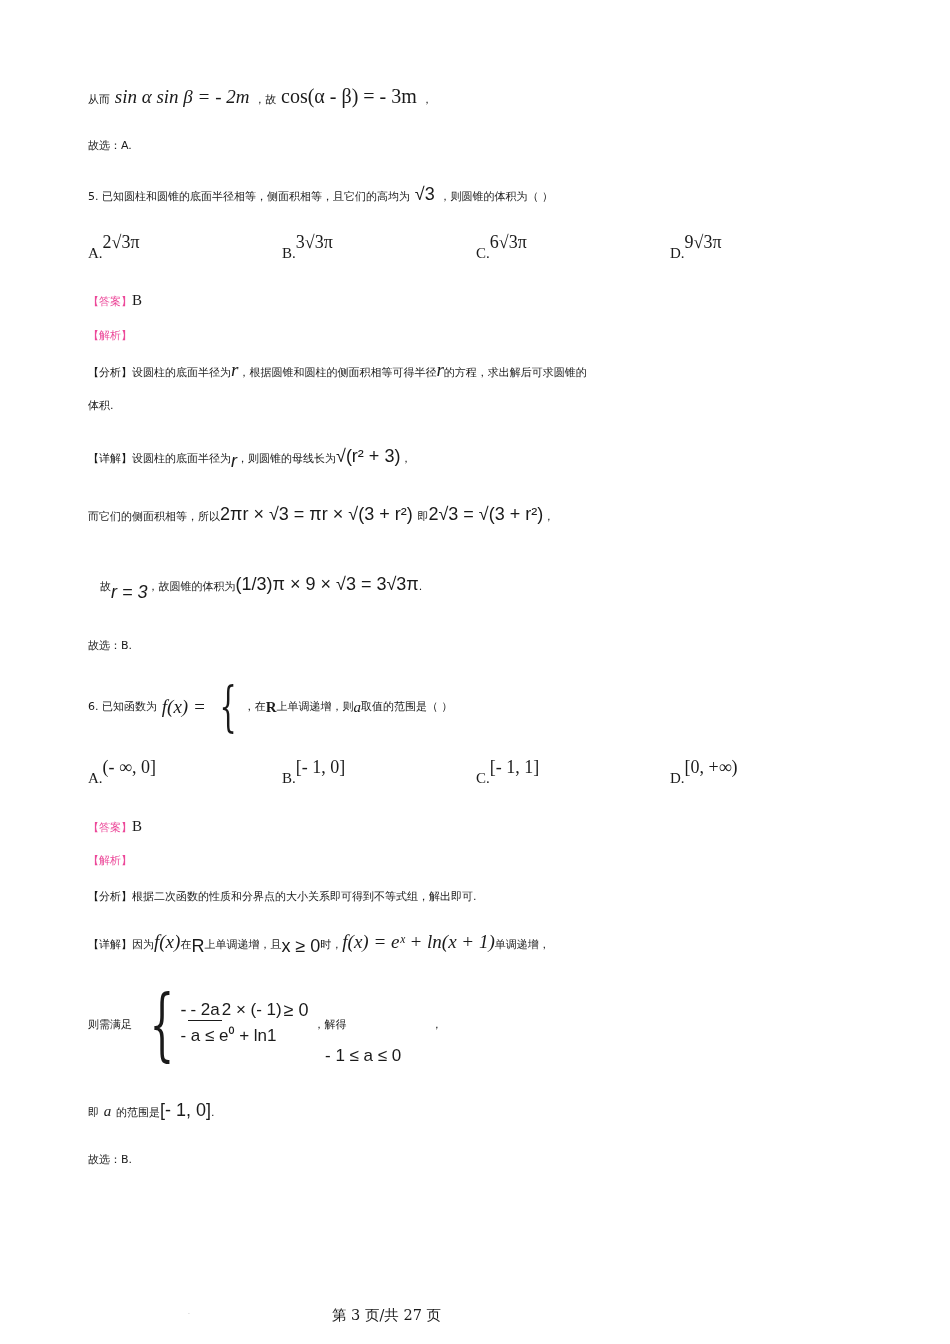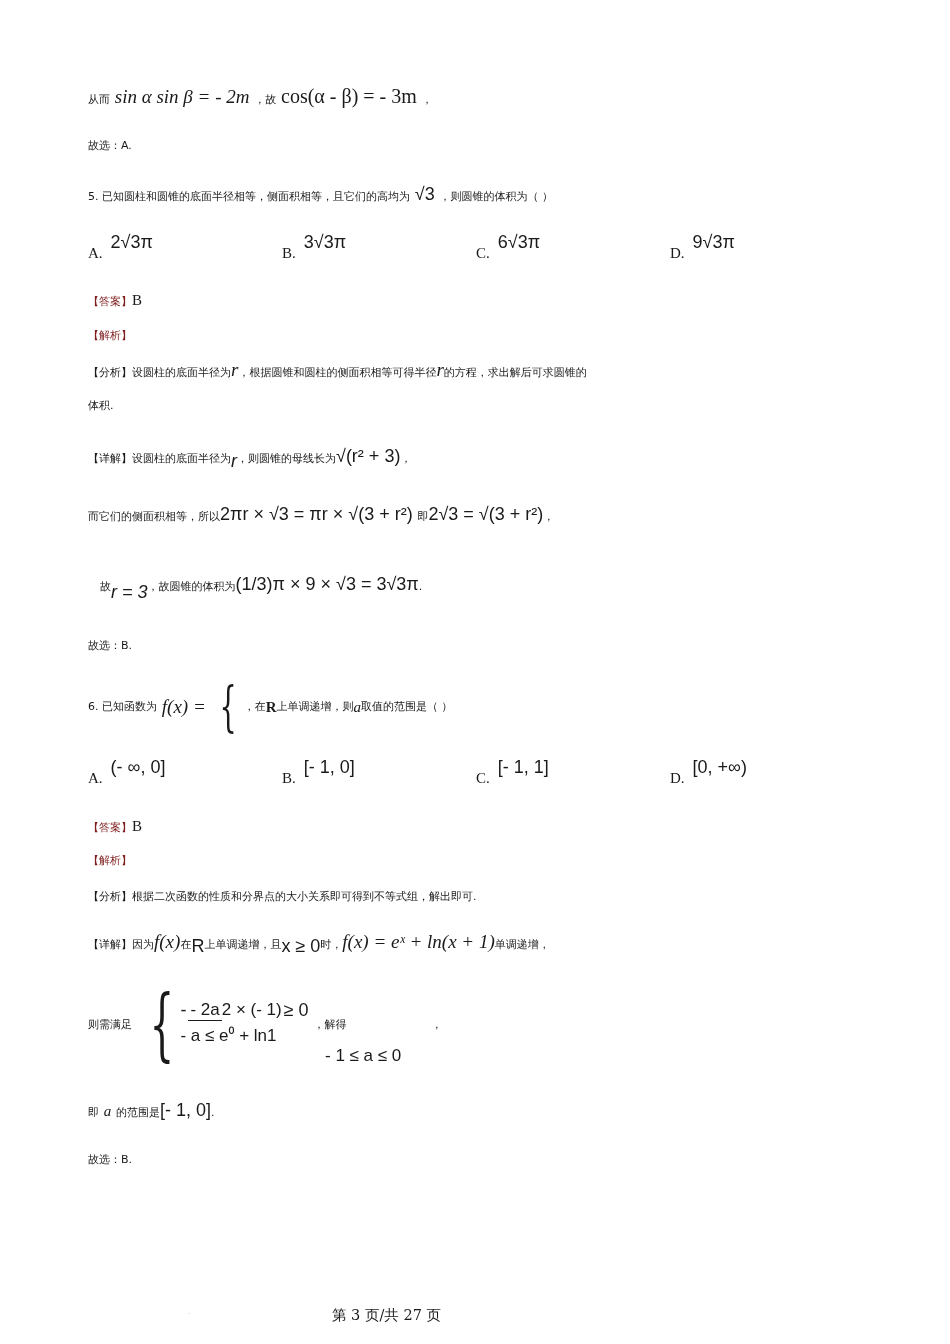--- a/index.html
+++ b/index.html
@@ -7,24 +7,24 @@
     width: 950px; height: 1344px; position: relative; overflow: hidden;
     font-family: "DejaVu Serif", "Liberation Serif", serif;
     color: #1a1a1a;
     font-size: 15px;
   }
   .line { position: absolute; left: 88px; white-space: nowrap; line-height: 20px; }
   .cjk { font-family: "DejaVu Sans", sans-serif; font-size: 11px; }
   .m { font-family: "Liberation Serif", serif; font-size: 19px; }
   .ms { font-family: "Liberation Sans", sans-serif; font-size: 18px; }
   .i { font-style: italic; }
-  .blue { color: #7f1d1d; }
+  .blue { color: #ec4899; }
   .opt { position: absolute; white-space: nowrap; }
   .opt .lbl { font-family: "Liberation Serif", serif; font-size: 15px; position: relative; top: 10px; }
-  .opt .val { font-family: Liberation Sans, sans-serif; font-size: 18px; margin-left: 8px; }
+  .opt .val { font-family: Liberation Serif, serif; font-size: 18px; margin-left: 0; }
   .frac { display: inline-flex; flex-direction: row; align-items: center; vertical-align: middle; margin: 0 2px; }
   .frac .num { border-bottom: 1px solid #1a1a1a; padding: 0 2px; line-height: 20px; }
   .frac .den { line-height: 20px; }
   .brace-sys { display: inline-flex; align-items: center; vertical-align: middle; }
   .brace { font-size: 54px; font-family: "DejaVu Serif", serif; font-weight: 100; line-height: 1; transform: scaleX(0.5); margin-right: -6px; }
   .sys-lines { display: inline-flex; flex-direction: column; }
   .sys-lines span { line-height: 24px; }
   .footer { position: absolute; top: 1306px; left: 0; width: 773px; text-align: center; font-family: "DejaVu Serif", serif; font-size: 14.5px; }
   .dot { position: absolute; left: 188px; top: 1308px; font-size: 6px; color: #999; }
 </style>

